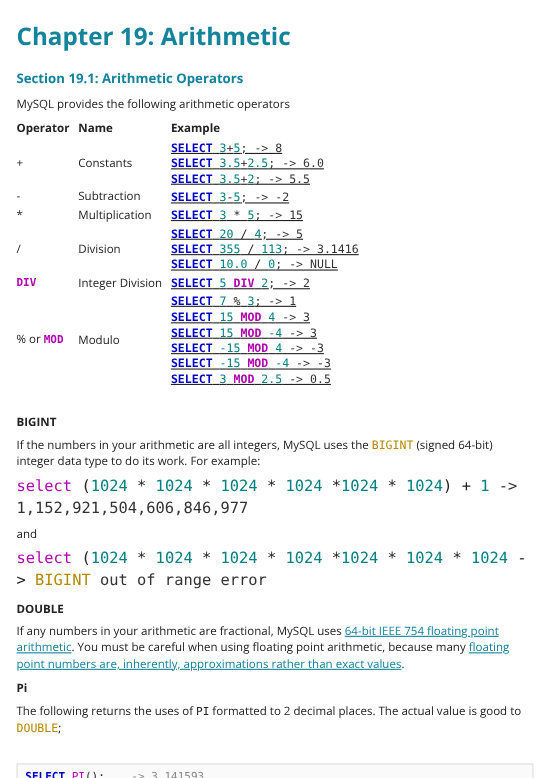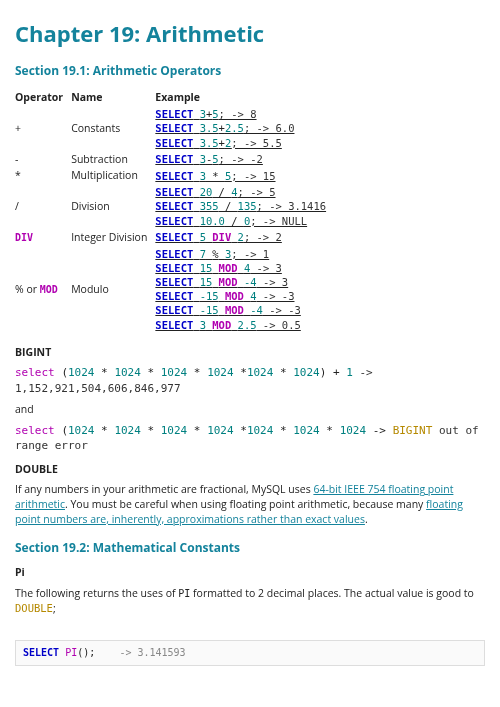--- a/index.html
+++ b/index.html
@@ -34,45 +34,46 @@
   }
   p { margin: 6px 0; }
   a.link { color: #14839c; text-decoration: underline; }
   .kw-yellow { color: #b58900; font-family: "Consolas", monospace; }
   code, .mono { font-family: "Consolas", monospace; font-size: 10px; }
   .c-blue { color: #0000c8; font-weight: bold; }
   .c-purple { color: #b000b0; }
   .c-kw { color: #b000b0; font-weight: bold; }
   .c-num { color: #008080; }
   .plain { color: #333; }
-  table.op { border-collapse: collapse; margin: 4px 0 12px 0; }
+  table.op { border-collapse: collapse; margin: 4px 0 24px 0; }
   table.op th { text-align: left; font-weight: 700; padding: 2px 8px 2px 0; font-size: 10.5px; }
   table.op td { padding: 1px 8px 1px 0; vertical-align: middle; font-size: 10.5px; }
   .codecell { font-family: "Consolas", monospace; font-size: 10px; white-space: nowrap; line-height: 1.35; text-decoration: underline; }
-  .codeline { font-family: "Consolas", monospace; font-size: 11px; margin: 6px 0; }
+  .codeline { font-family: "Consolas", monospace; font-size: 14px; margin: 6px 0; }
   .codebox {
     border: 1px solid #ddd;
     background: #fafafa;
     padding: 5px 7px;
     font-family: "Consolas", monospace;
     font-size: 10px;
     margin: 24px 0;
   }
   .codebox .c-gray { color: #888; }
   .subhead { font-weight: 700; font-size: 10.5px; margin: 8px 0 6px 0; }
 </style>
 </head>
 <body>
 
 <div class="page">
 
   <h1 class="chapter">Chapter 19: Arithmetic</h1>
 
   <h2 class="section">Section 19.1: Arithmetic Operators</h2>
 
+  <p>MySQL provides the following arithmetic operators</p>
 
   <table class="op">
     <tbody>
         <tr>
       <th>Operator</th>
       <th>Name</th>
       <th>Example</th>
     </tr>
     <tr>
       <td>+</td>
@@ -95,21 +96,21 @@
       <td>Multiplication</td>
       <td class="codecell">
         <span class="c-blue">SELECT</span> <span class="c-num">3</span><span> * </span><span class="c-num">5</span><span class="plain">; -&gt; 15</span>
       </td>
     </tr>
     <tr>
       <td>/</td>
       <td>Division</td>
       <td class="codecell">
         <span class="c-blue">SELECT</span> <span class="c-num">20</span><span> / </span><span class="c-num">4</span><span class="plain">; -&gt; 5</span><br>
-        <span class="c-blue">SELECT</span> <span class="c-num">355</span><span> / </span><span class="c-num">135</span><span class="plain">; -&gt; 3.1416</span><br>
+        <span class="c-blue">SELECT</span> <span class="c-num">355</span><span> / </span><span class="c-num">113</span><span class="plain">; -&gt; 3.1416</span><br>
         <span class="c-blue">SELECT</span> <span class="c-num">10.0</span><span> / </span><span class="c-num">0</span><span class="plain">; -&gt; NULL</span>
       </td>
     </tr>
     <tr>
       <td><span class="mono c-kw">DIV</span></td>
       <td>Integer Division</td>
       <td class="codecell">
         <span class="c-blue">SELECT</span> <span class="c-num">5</span> <span class="c-kw">DIV</span> <span class="c-num">2</span><span class="plain">; -&gt; 2</span>
       </td>
     </tr>
@@ -123,38 +124,40 @@
         <span class="c-blue">SELECT</span> <span class="c-num">-15</span> <span class="c-kw">MOD</span> <span class="c-num">4</span><span class="plain"> -&gt; -3</span><br>
         <span class="c-blue">SELECT</span> <span class="c-num">-15</span> <span class="c-kw">MOD</span> <span class="c-num">-4</span><span class="plain"> -&gt; -3</span><br>
         <span class="c-blue">SELECT</span> <span class="c-num">3</span> <span class="c-kw">MOD</span> <span class="c-num">2.5</span><span class="plain"> -&gt; 0.5</span>
       </td>
     </tr>
   </tbody>
     </table>
 
   <div class="subhead">BIGINT</div>
 
+  <p>
+    <span>If the numbers in your arithmetic are all integers, MySQL uses the </span><span class="kw-yellow">BIGINT</span><span> (signed 64-bit) integer data type to do its work. For example:</span>
+  </p>
 
   <div class="codeline">
     <span class="c-purple">select</span> <span>(</span><span class="c-num">1024</span><span> * </span><span class="c-num">1024</span><span> * </span><span class="c-num">1024</span><span> * </span><span class="c-num">1024</span><span> </span>*<span class="c-num">1024</span><span> * </span><span class="c-num">1024</span><span>)</span> <span>+</span> <span class="c-num">1</span><span class="plain"> -&gt; 1,152,921,504,606,846,977</span>
   </div>
 
   <p>and</p>
 
   <div class="codeline">
     <span class="c-purple">select</span> <span>(</span><span class="c-num">1024</span><span> * </span><span class="c-num">1024</span><span> * </span><span class="c-num">1024</span><span> * </span><span class="c-num">1024</span><span> </span>*<span class="c-num">1024</span><span> * </span><span class="c-num">1024</span><span> * </span><span class="c-num">1024</span> -&gt; <span class="kw-yellow">BIGINT</span><span class="plain"> out of range error</span>
   </div>
 
   <div class="subhead">DOUBLE</div>
 
   <p>
     <span>If any numbers in your arithmetic are fractional, MySQL uses </span><a class="link">64-bit IEEE 754 floating point arithmetic</a><span>. You must be careful when using floating point arithmetic, because many </span><a class="link">floating point numbers are, inherently, approximations rather than exact values</a><span>.</span>
   </p>
 
-  <h2 class="section">Section 19.2: Mathematical Constants</h2>
 
   <div class="subhead">Pi</div>
 
   <p>
     <span>The following returns the uses of </span><span class="mono">PI</span><span> formatted to 2 decimal places. The actual value is good to </span><span class="kw-yellow">DOUBLE</span><span>;</span>
   </p>
 
   <div class="codebox">
     <span class="c-blue">SELECT</span> <span class="c-purple">PI</span><span>(</span><span>)</span><span>;</span>&nbsp;&nbsp;&nbsp;&nbsp;<span class="c-gray">-&gt; 3.141593</span>
   </div>

